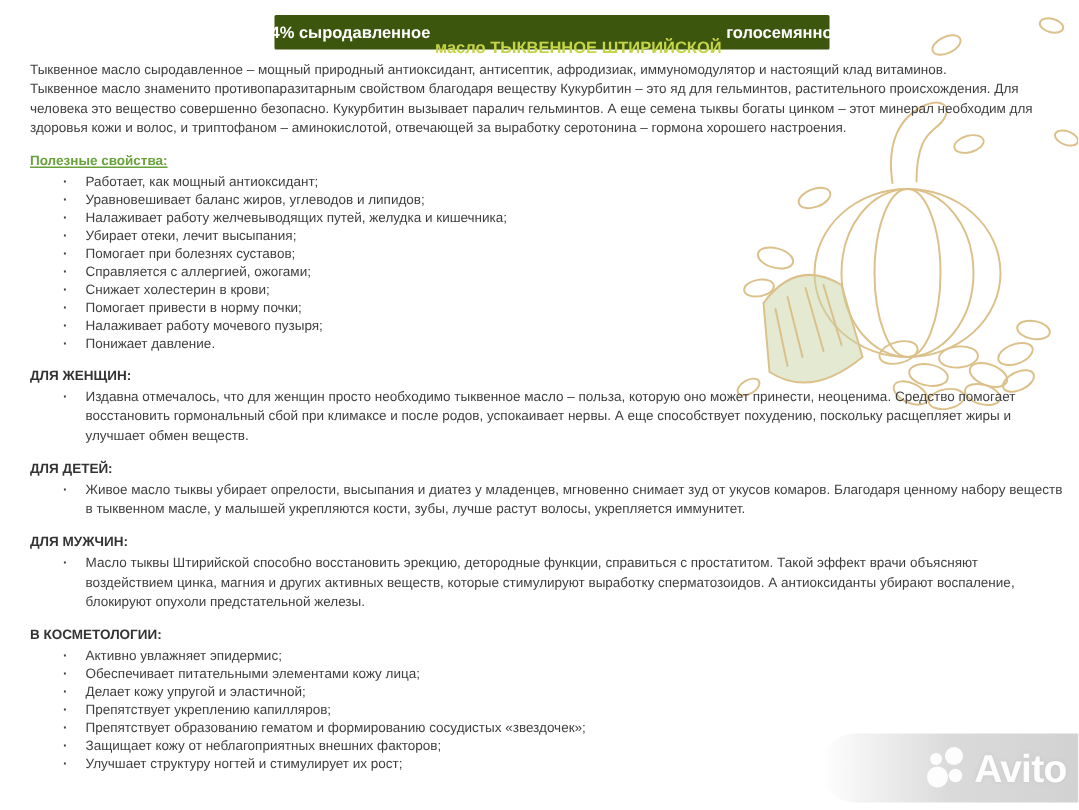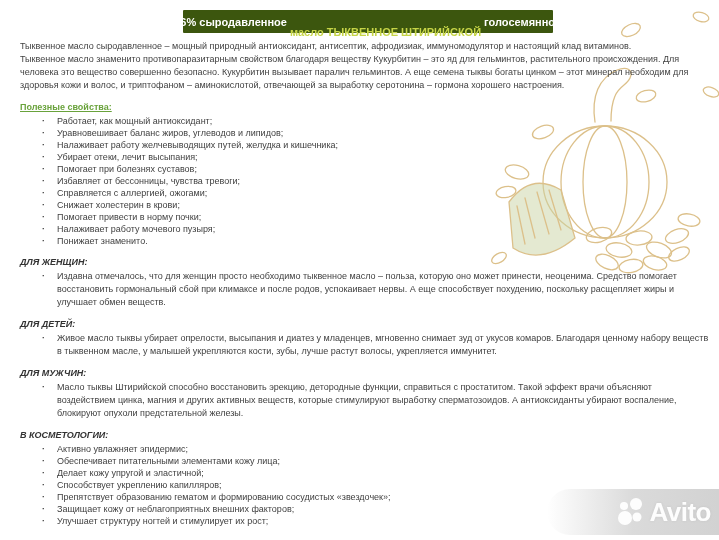--- a/index.html
+++ b/index.html
@@ -24,21 +24,21 @@
   .content{
     position:absolute;left:20px;top:40px;width:690px;z-index:1;
     font-size:9px;color:#3f3f3f;
   }
   .intro p{margin:0;line-height:13px;max-width:686px;}
   .section{margin-top:9px;}
   .section-title{
     margin:0 0 1px 0;font-size:9px;font-weight:bold;line-height:13px;color:#333333;
   }
   .title-green{color:#69a23b;text-decoration:underline;font-style:normal;}
-  .title-dark{font-style:italic;}
+  .title-dark{}
   ul.bullets{margin:0;padding:0 0 0 20px;list-style:none;max-width:678px;}
   ul.bullets li{
     position:relative;padding-left:17px;line-height:12px;margin:0;
   }
   ul.loose li{line-height:13px;}
   ul.bullets li::before{
     content:"·";position:absolute;left:2px;top:0;color:#3f3f3f;font-weight:bold;
   }
   
   .illu{position:absolute;left:479px;top:0;z-index:0;pointer-events:none;}
@@ -55,21 +55,21 @@
     color:#ffffff;font-size:26px;font-weight:bold;letter-spacing:-0.5px;
     text-shadow:0 0 3px rgba(185,185,185,0.55);
   }
 </style>
 </head>
 <body>
 
 <div class="page">
 
   <div class="banner">
-    <span class="seg-white">36% сыродавленное </span><span class="seg-accent">масло ТЫКВЕННОЕ ШТИРИЙСКОЙ </span><span class="seg-white">голосемянной</span>
+    <span class="seg-white">94% сыродавленное </span><span class="seg-accent">масло ТЫКВЕННОЕ ШТИРИЙСКОЙ </span><span class="seg-white">голосемянной</span>
   </div>
 
   <svg class="illu" width="240" height="290" viewBox="0 0 240 290" fill="none" stroke="#dcc08a" stroke-width="1.3" stroke-linecap="round">
 
     <g transform="translate(152,30) rotate(-25)">
         <ellipse rx="10" ry="5.5"></ellipse>
       </g>
     <g transform="translate(222,17) rotate(15)">
         <ellipse rx="8" ry="4.5"></ellipse>
       </g>
@@ -141,26 +141,25 @@
     </div>
 
     <div class="section">
       <p class="section-title title-green">Полезные свойства:</p>
       <ul class="bullets compact">
           <li>Работает, как мощный антиоксидант;</li>
           <li>Уравновешивает баланс жиров, углеводов и липидов;</li>
           <li>Налаживает работу желчевыводящих путей, желудка и кишечника;</li>
           <li>Убирает отеки, лечит высыпания;</li>
           <li>Помогает при болезнях суставов;</li>
-          <li>Избавляет от бессонницы, чувства тревоги;</li>
           <li>Справляется с аллергией, ожогами;</li>
           <li>Снижает холестерин в крови;</li>
           <li>Помогает привести в норму почки;</li>
           <li>Налаживает работу мочевого пузыря;</li>
-          <li>Понижает знаменито.</li>
+          <li>Понижает давление.</li>
         </ul>
     </div>
 
     <div class="section">
       <p class="section-title title-dark">ДЛЯ ЖЕНЩИН:</p>
       <ul class="bullets loose">
           <li>Издавна отмечалось, что для женщин просто необходимо тыквенное масло – польза, которую оно может принести, неоценима. Средство помогает восстановить гормональный сбой при климаксе и после родов, успокаивает нервы. А еще способствует похудению, поскольку расщепляет жиры и улучшает обмен веществ.</li>
         </ul>
     </div>
 
@@ -177,21 +176,21 @@
           <li>Масло тыквы Штирийской способно восстановить эрекцию, детородные функции, справиться с простатитом. Такой эффект врачи объясняют воздействием цинка, магния и других активных веществ, которые стимулируют выработку сперматозоидов. А антиоксиданты убирают воспаление, блокируют опухоли предстательной железы.</li>
         </ul>
     </div>
 
     <div class="section">
       <p class="section-title title-dark">В КОСМЕТОЛОГИИ:</p>
       <ul class="bullets compact">
           <li>Активно увлажняет эпидермис;</li>
           <li>Обеспечивает питательными элементами кожу лица;</li>
           <li>Делает кожу упругой и эластичной;</li>
-          <li>Способствует укреплению капилляров;</li>
+          <li>Препятствует укреплению капилляров;</li>
           <li>Препятствует образованию гематом и формированию сосудистых «звездочек»;</li>
           <li>Защищает кожу от неблагоприятных внешних факторов;</li>
           <li>Улучшает структуру ногтей и стимулирует их рост;</li>
         </ul>
     </div>
 
   </div>
 
   <div class="watermark">
     <div class="wm-logo">

